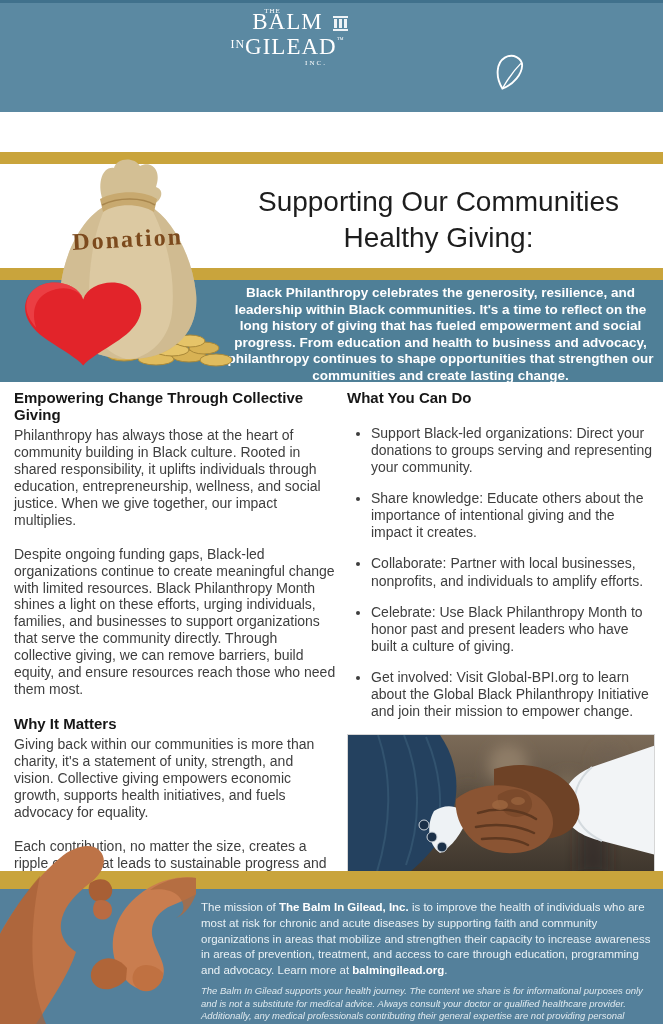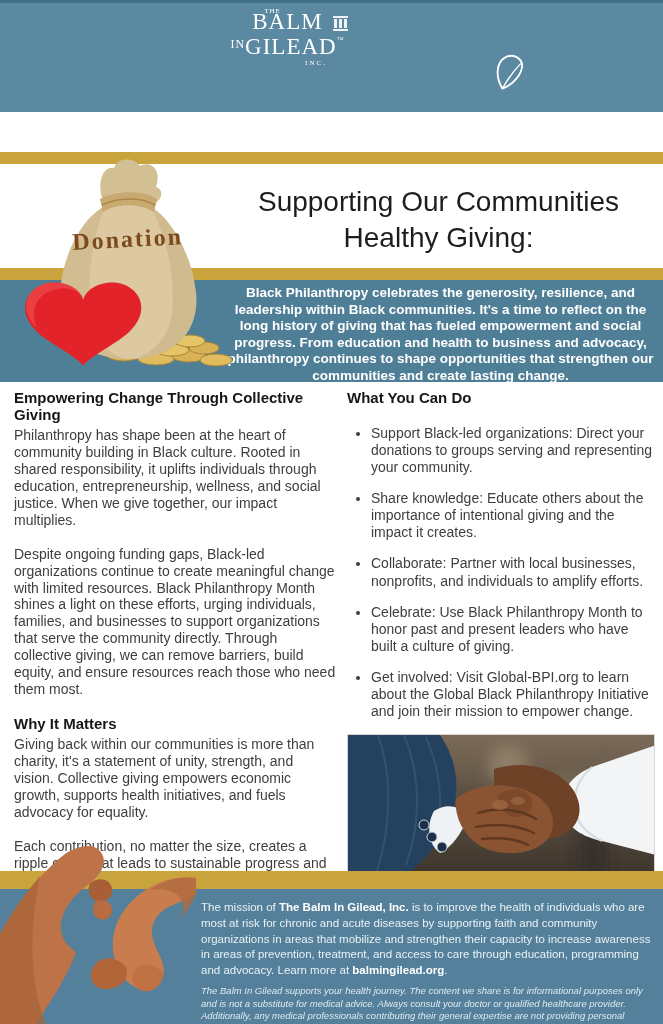--- a/index.html
+++ b/index.html
@@ -149,21 +149,21 @@
       <g transform="translate(12,118) scale(1.12 0.88)">
         <path d="M60,30 C55,10 28,4 15,20 C2,36 8,60 28,76 C42,88 55,97 60,105 C65,97 78,88 92,76 C112,60 118,36 105,20 C92,4 65,10 60,30 Z" fill="#e2242a"></path>
         <path d="M60,30 C55,10 28,4 15,20 C6,32 8,48 18,62 C14,46 16,30 28,22 C42,13 56,18 60,30 Z" fill="#f04a4e" opacity="0.7"></path>
       </g>
     </svg>
   </div>
 
   <div class="body-section">
     <div class="col-left">
       <div class="sec-heading">Empowering Change Through Collective Giving</div>
-      <p class="body-p">Philanthropy has shape been at the heart of community building in Black culture. Rooted in shared responsibility, it uplifts individuals through education, entrepreneurship, wellness, and social justice. When we give together, our impact multiplies.</p>
+      <p class="body-p">Philanthropy has always those at the heart of community building in Black culture. Rooted in shared responsibility, it uplifts individuals through education, entrepreneurship, wellness, and social justice. When we give together, our impact multiplies.</p>
       <p class="body-p">Despite ongoing funding gaps, Black-led organizations continue to create meaningful change with limited resources. Black Philanthropy Month shines a light on these efforts, urging individuals, families, and businesses to support organizations that serve the community directly. Through collective giving, we can remove barriers, build equity, and ensure resources reach those who need them most.</p>
       <div class="sec-heading">Why It Matters</div>
       <p class="body-p">Giving back within our communities is more than charity, it's a statement of unity, strength, and vision. Collective giving empowers economic growth, supports health initiatives, and fuels advocacy for equality.</p>
       <p class="body-p">Each contribution, no matter the size, creates a ripple effect that leads to sustainable progress and stronger generations ahead.</p>
     </div>
 
     <div class="col-right">
       <div class="sec-heading">What You Can Do</div>
       <ul class="todo-list">
         <li>Support Black-led organizations: Direct your donations to groups serving and representing your community.</li>

